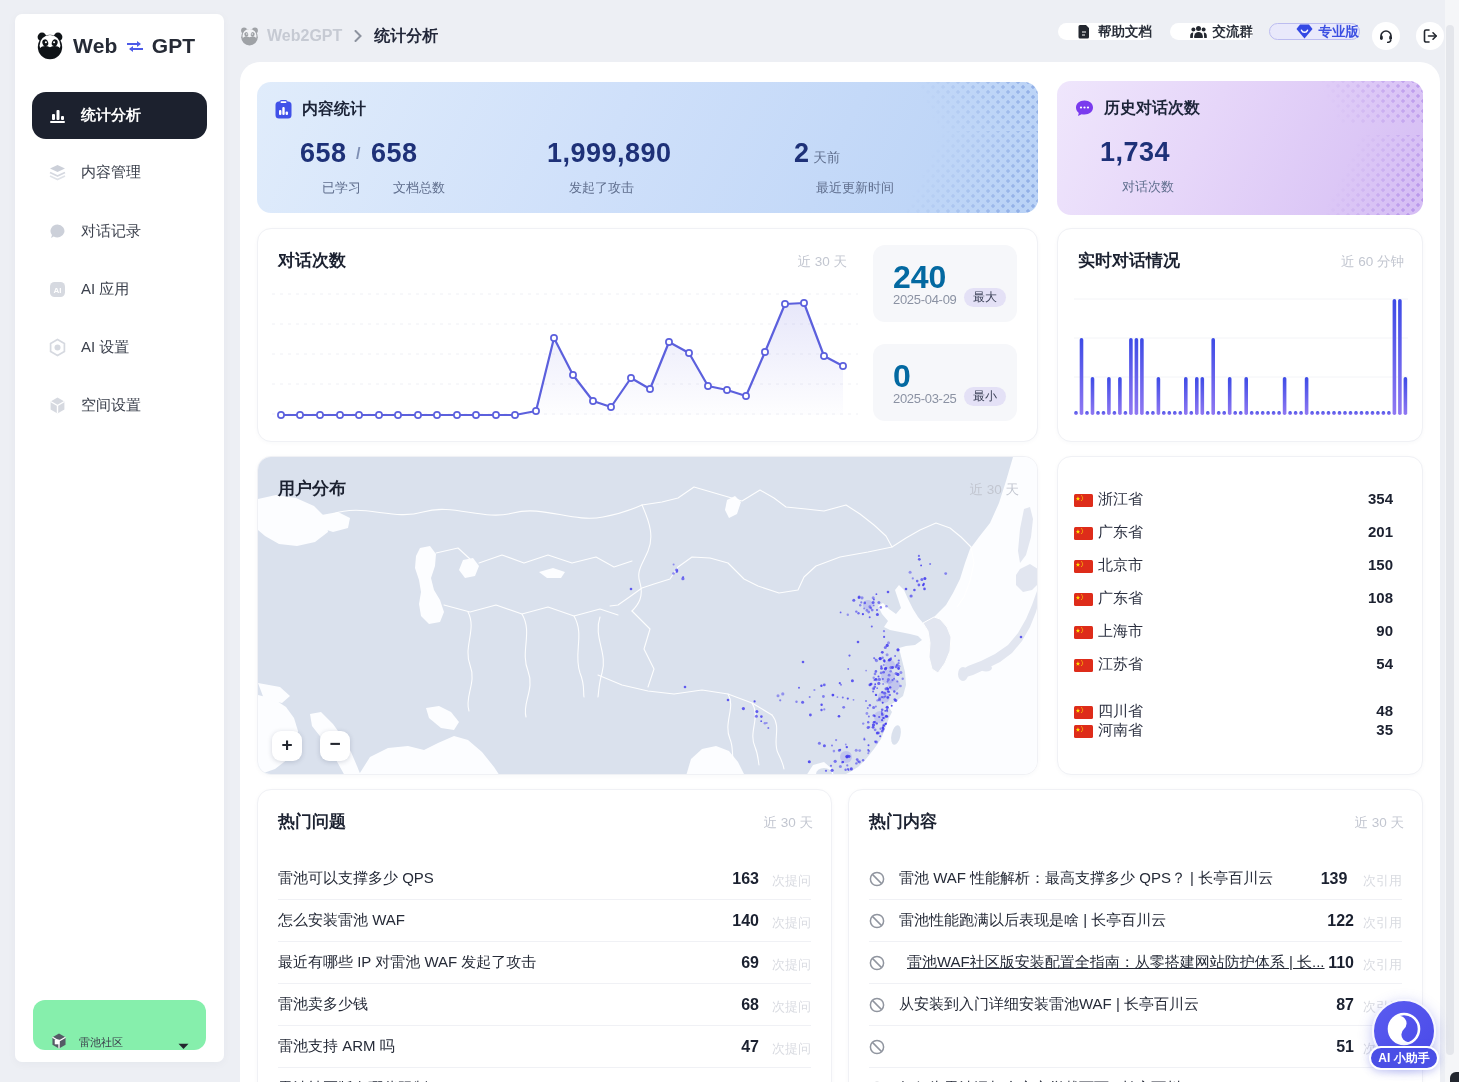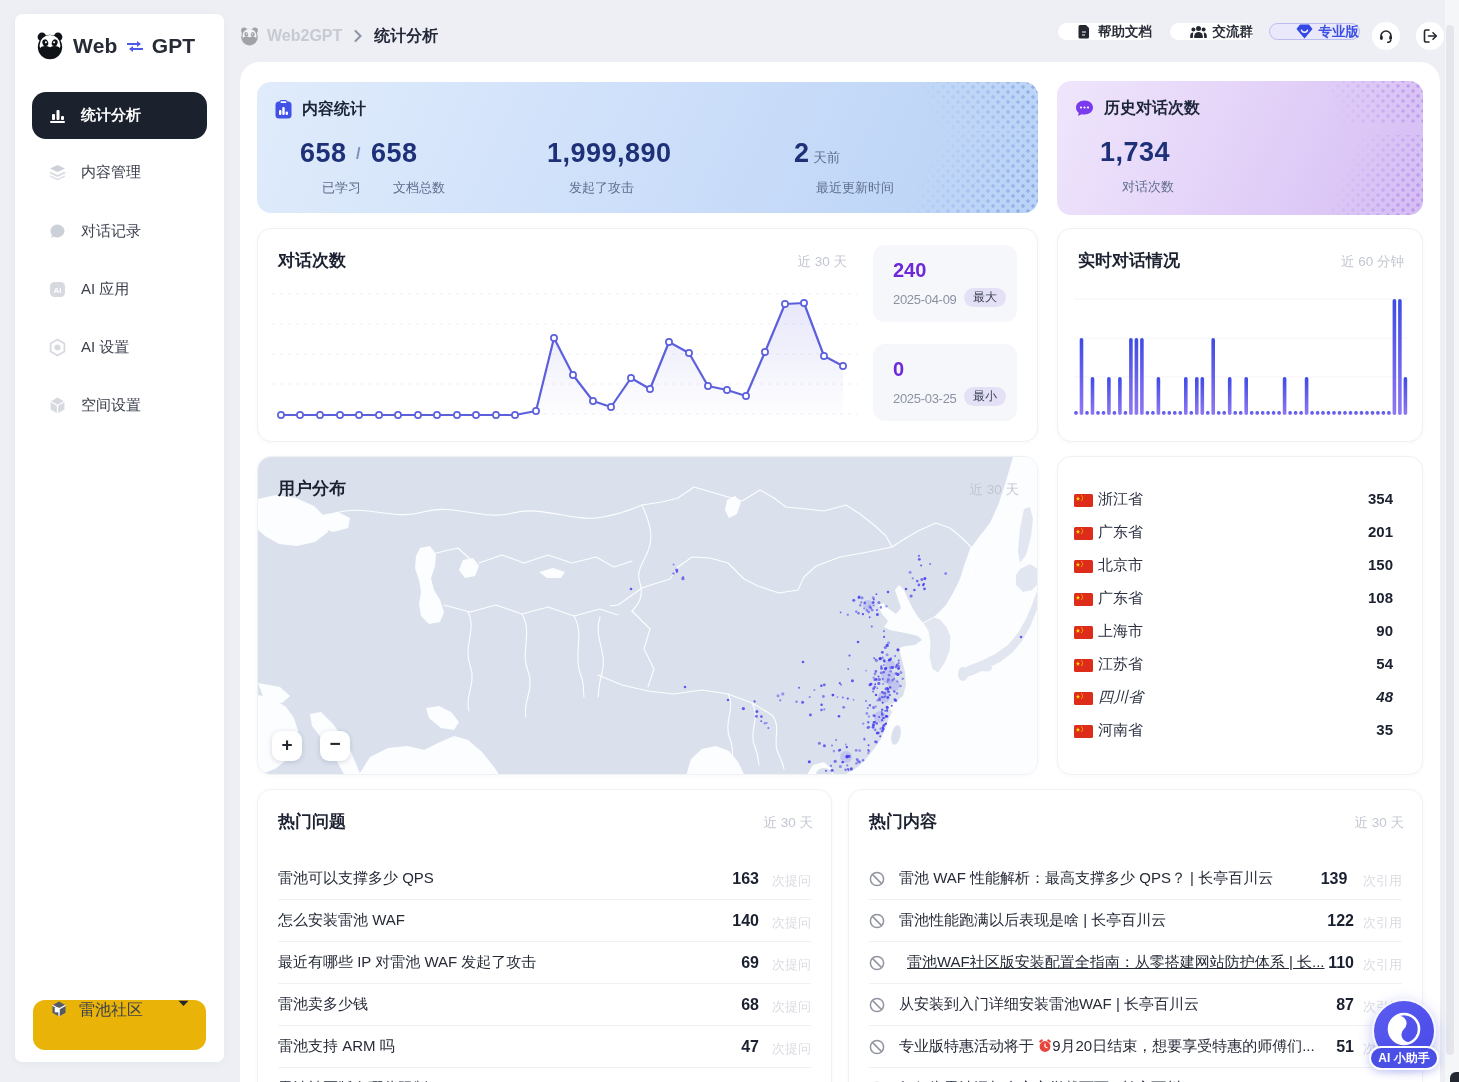--- a/index.html
+++ b/index.html
@@ -6,21 +6,21 @@
   html,body { width:1459px; height:1082px; overflow:hidden; }
   body { font-family:"Liberation Sans", sans-serif; background:#edeff4; position:relative; }
   .abs { position:absolute; }
   
   #sidebar { left:15px; top:14px; width:209px; height:1048px; background:#fff; border-radius:7px; box-shadow:0 2px 10px rgba(30,40,70,.04); }
   #logo { position:absolute; left:21px; top:17px; height:30px; display:flex; align-items:center; }
   #logo .lt { font-size:21px; font-weight:bold; color:#262b36; letter-spacing:.2px; margin-left:9px; }
   .mi { position:absolute; left:17px; width:175px; height:47px; display:flex; align-items:center; color:#3c414d; font-size:15px; }
   .mi .ic { width:20px; height:20px; margin-left:15px; margin-right:14px; display:flex; align-items:center; justify-content:center; }
   .mi.active { background:#1c212e; border-radius:14px; color:#fff; font-weight:bold; }
-  #space { position:absolute; left:18px; top:986px; width:173px; height:50px; background:#eab308; border-radius:12px; display:flex; align-items:flex-start; font-size:16px; color:#3c414d; }
+  #space { position:absolute; left:18px; top:986px; width:173px; height:50px; background:#86efac; border-radius:12px; display:flex; align-items:flex-end; font-size:11px; color:#3c414d; }
   
   #crumb { left:240px; top:24px; height:24px; display:flex; align-items:center; }
   .pill { position:absolute; top:23px; height:17px; background:#fff; border-radius:13px; display:flex; align-items:center; justify-content:flex-end; font-size:13.5px; color:#2a2f3a; font-weight:bold; }
   .cbtn { position:absolute; top:22px; width:28px; height:28px; border-radius:50%; background:#fff; display:flex; align-items:center; justify-content:center; }
   
   #panel { left:240px; top:62px; width:1200px; height:1020px; background:#fff; border-radius:20px 20px 0 0; }
   .card { position:absolute; background:#fff; border:1px solid #f0f1f5; border-radius:14px; box-shadow:0 1px 4px rgba(40,50,80,.03); }
   .ctitle { position:absolute; left:20px; top:20px; font-size:17px; font-weight:bold; color:#1b2130; }
   .near { position:absolute; top:24px; font-size:13.5px; color:#c2c6d0; }
   
@@ -31,21 +31,21 @@
   .dots-br { right:0; bottom:0; width:220px; height:82px; -webkit-mask-image:linear-gradient(295deg,#000 8%,transparent 52%); }
   #purplecard .dots-tr, #purplecard .dots-br { background-image:radial-gradient(circle, rgba(148,100,225,.42) 1.5px, rgba(148,100,225,0) 1.8px), radial-gradient(circle, rgba(148,100,225,.42) 1.5px, rgba(148,100,225,0) 1.8px); }
   #purplecard .dots-tr { width:170px; height:42px; }
   #purplecard .dots-br { width:155px; height:80px; }
   .schead { position:absolute; top:17px; left:18px; display:flex; align-items:center; }
   .schead .t { font-size:16px; font-weight:bold; color:#1c2438; margin-left:10px; }
   .bignum { font-size:27px; font-weight:bold; color:#1e3178; letter-spacing:.5px; }
   .slabel { font-size:13px; color:#5f6e8d;margin-left:21px; }
   
   .statbox { position:absolute; left:615px; width:144px; height:77px; background:#f6f7fa; border-radius:12px; }
-  .statbox .n { position:absolute; left:20px; top:14px; font-size:20px; font-weight:bold; color:#6d28d9; }
+  .statbox .n { position:absolute; left:20px; top:14px; font-size:32px; font-weight:bold; color:#0369a1; }
   .statbox .d { position:absolute; left:20px; top:47px; font-size:13px; color:#8b92a3; letter-spacing:-0.3px; }
   .statbox .p { position:absolute; right:11px; top:43px; height:19px; padding:0 9px; background:#e4e1f6; border-radius:10px; font-size:12px; color:#3c4258; line-height:19px; }
   
   .lrow { position:absolute; left:20px; right:20px; height:42px; border-bottom:1px solid #f0f1f5; }
   .lrow .q { position:absolute; left:0; top:11px; font-size:15px; color:#262b38; }
   .lrow .num { position:absolute; font-size:16px; font-weight:bold; color:#1b2130; top:12px; text-align:right; width:40px; }
   .lrow .suf { position:absolute; font-size:13px; color:#d9dbe1; top:14px; }
   .prow { position:absolute; left:16px; width:334px; height:33px; }
   .prow .flag { position:absolute; left:0; top:10px; }
   .prow .pn { position:absolute; left:24px; top:7px; font-size:15px; color:#2b3040; }
@@ -793,21 +793,21 @@
           <rect width="19" height="13" rx="1.5" fill="#de2c1a"></rect>
           <polygon points="3.2,1.6 3.9,3.6 5.6,3.6 4.2,4.8 4.8,6.7 3.2,5.5 1.6,6.7 2.2,4.8 0.8,3.6 2.5,3.6" fill="#ffde00" transform="scale(0.9) translate(1.2,0.8)"></polygon>
           <circle cx="7.6" cy="1.7" r="0.55" fill="#ffde00"></circle>
           <circle cx="8.6" cy="3.1" r="0.55" fill="#ffde00"></circle>
           <circle cx="8.6" cy="4.9" r="0.55" fill="#ffde00"></circle>
           <circle cx="7.6" cy="6.3" r="0.55" fill="#ffde00"></circle>
         </svg></span>
       <span class="pn">江苏省</span>
       <span class="pv">54</span>
     </div>
-    <div class="prow" style="top:224px;font-style:italic;">
+    <div class="prow" style="top:238px;">
       <span class="flag"><svg width="19" height="13" viewBox="0 0 19 13">
           <rect width="19" height="13" rx="1.5" fill="#de2c1a"></rect>
           <polygon points="3.2,1.6 3.9,3.6 5.6,3.6 4.2,4.8 4.8,6.7 3.2,5.5 1.6,6.7 2.2,4.8 0.8,3.6 2.5,3.6" fill="#ffde00" transform="scale(0.9) translate(1.2,0.8)"></polygon>
           <circle cx="7.6" cy="1.7" r="0.55" fill="#ffde00"></circle>
           <circle cx="8.6" cy="3.1" r="0.55" fill="#ffde00"></circle>
           <circle cx="8.6" cy="4.9" r="0.55" fill="#ffde00"></circle>
           <circle cx="7.6" cy="6.3" r="0.55" fill="#ffde00"></circle>
         </svg></span>
       <span class="pn">四川省</span>
       <span class="pv">48</span>
@@ -897,26 +897,20 @@
       </svg>
       <span class="q" style="left:30px;">从安装到入门详细安装雷池WAF | 长亭百川云</span>
       <span class="num" style="right:48px;">87</span>
       <span class="suf" style="right:0;">次引用</span>
     </div>
     <div class="lrow" style="top:236px;">
       <svg width="16" height="16" viewBox="0 0 16 16" style="position:absolute; left:0; top:13px;">
         <circle cx="8" cy="8" r="6.6" fill="none" stroke="#90959f" stroke-width="1.5"></circle>
         <path d="M3.4 3.4 L12.6 12.6" stroke="#90959f" stroke-width="1.5"></path>
       </svg>
-      <span class="q" style="left:30px;">专业版特惠活动将于 <svg width="14" height="14" viewBox="0 0 14 14" style="vertical-align:-2px;">
-          <circle cx="7" cy="7.5" r="5.4" fill="#e8453c"></circle>
-          <rect x="1" y="1" width="4" height="2" rx="1" fill="#e8453c" transform="rotate(-38 3 2)"></rect>
-          <rect x="9" y="1" width="4" height="2" rx="1" fill="#e8453c" transform="rotate(38 11 2)"></rect>
-          <path d="M7 4.8 V7.7 L9 8.8" stroke="#fff" stroke-width="1.2" fill="none" stroke-linecap="round"></path>
-        </svg>9月20日结束，想要享受特惠的师傅们...</span>
       <span class="num" style="right:48px;">51</span>
       <span class="suf" style="right:0;">次引用</span>
     </div>
     <div class="lrow" style="top:278px;">
       <svg width="16" height="16" viewBox="0 0 16 16" style="position:absolute; left:0; top:13px;">
         <circle cx="8" cy="8" r="6.6" fill="none" stroke="#90959f" stroke-width="1.5"></circle>
         <path d="M3.4 3.4 L12.6 12.6" stroke="#90959f" stroke-width="1.5"></path>
       </svg>
       <span class="q" style="left:30px;">如何为雷池添加自定义拦截页面 | 长亭百川云</span>
       <span class="num" style="right:48px;">44</span>

